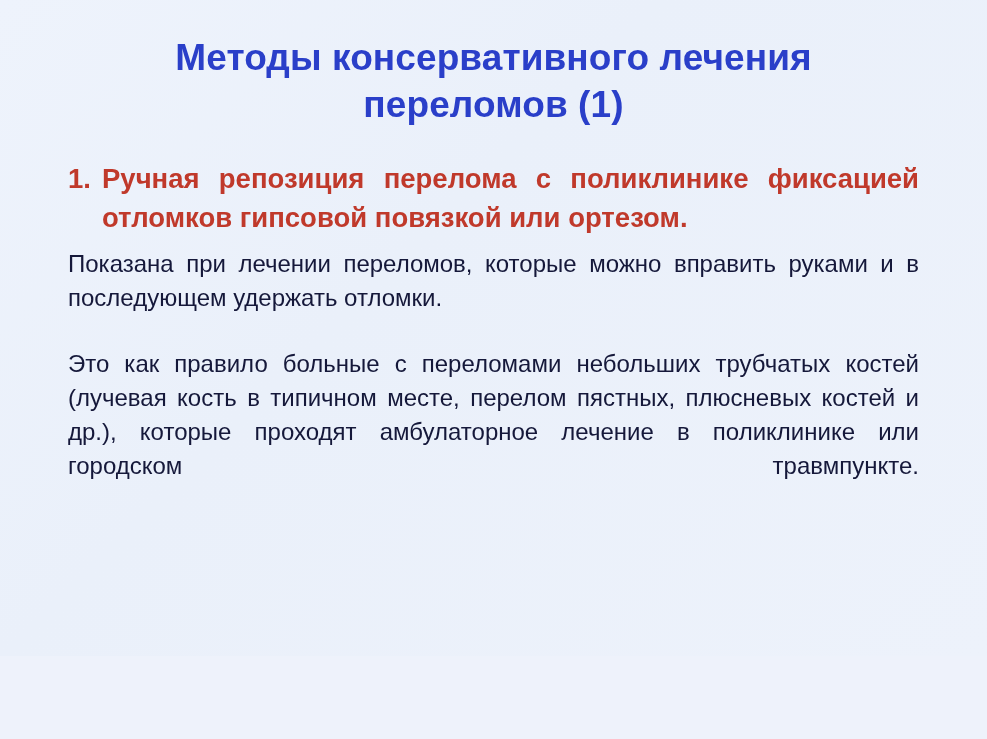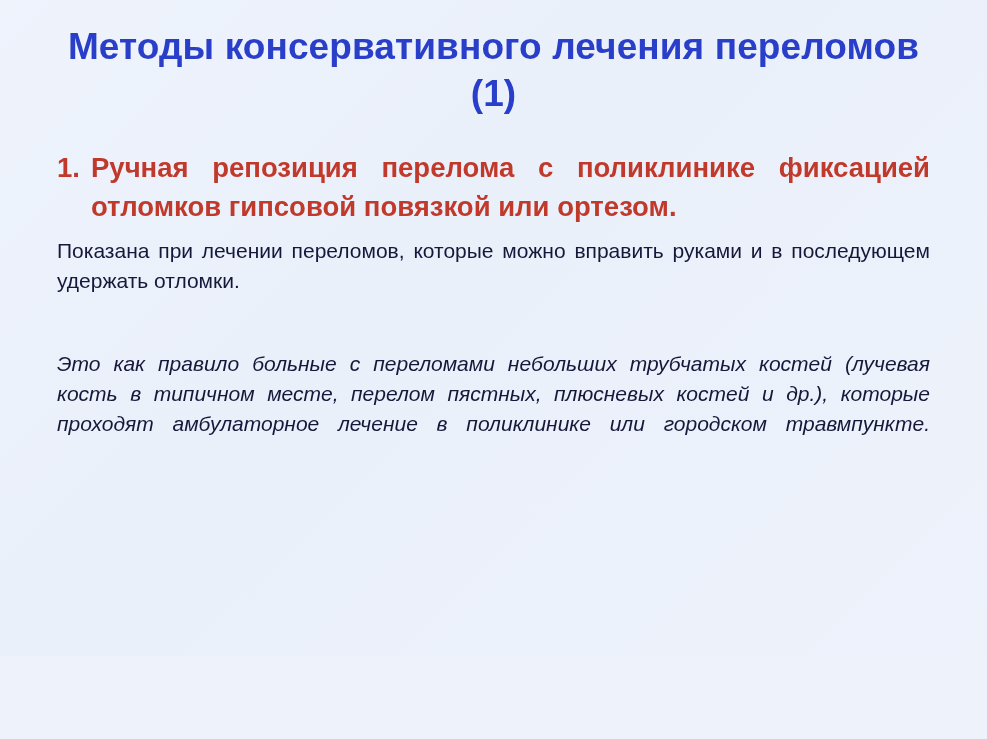--- a/index.html
+++ b/index.html
@@ -12,21 +12,21 @@
     background: #eef2fb;
     font-family: "Liberation Sans", sans-serif;
     overflow: hidden;
   }
   .slide {
     position: relative;
     width: 987px;
     height: 656px;
     box-sizing: border-box;
     background: linear-gradient(135deg, #eef3fc 0%, #eaf0fa 40%, #edf2fb 100%);
-    padding: 5px;
+    padding: 16px;
   }
   .slide-title {
     margin: 0;
     padding: 18px 60px 0 60px;
     text-align: center;
     color: #2a3fc9;
     font-size: 37px;
     font-weight: bold;
     line-height: 1.28;
     letter-spacing: 0.1px;
@@ -48,32 +48,31 @@
     color: #c0392b;
     font-weight: bold;
   }
   .numbered-item .item-text {
     flex: 1 1 auto;
     text-align: justify;
     text-justify: inter-word;
   }
   .para {
     color: #15183a;
-    font-size: 21px;
+    font-size: 24px;
     line-height: 1.42;
     text-align: justify;
     text-justify: inter-word;
     margin: 0;
   }
   .para.first {
     margin-top: 10px;
   }
   .para.second {
-    margin-top: 54px;
-    font-style: italic;
+    margin-top: 32px;
   }
   .para:last-child::after {
     content: "";
     display: inline-block;
     width: 100%;
   }
 </style>
 </head>
 <body>
 

